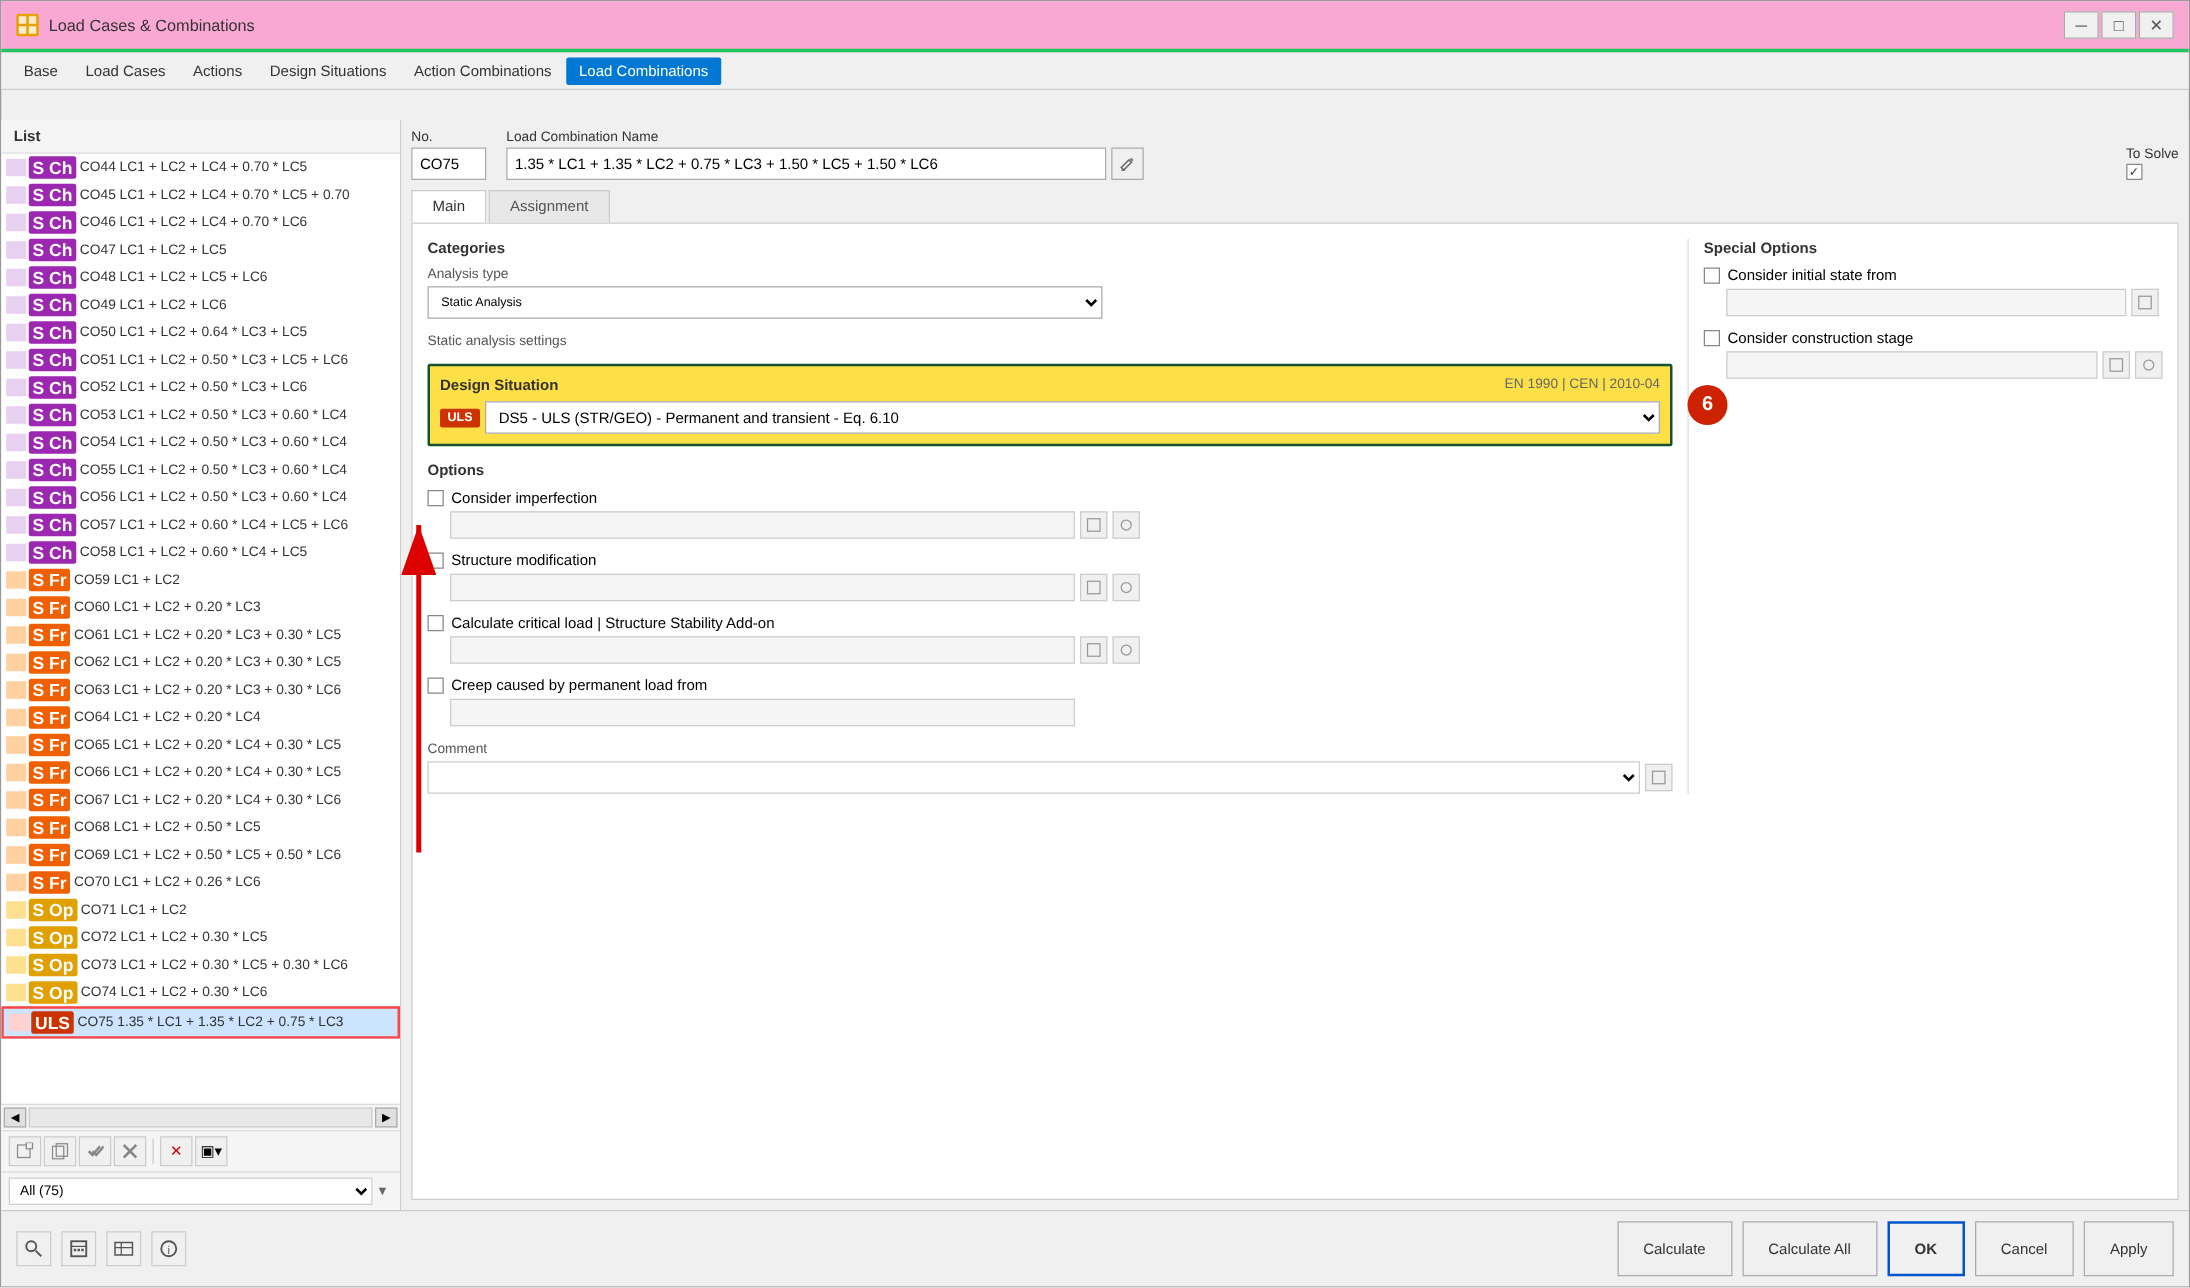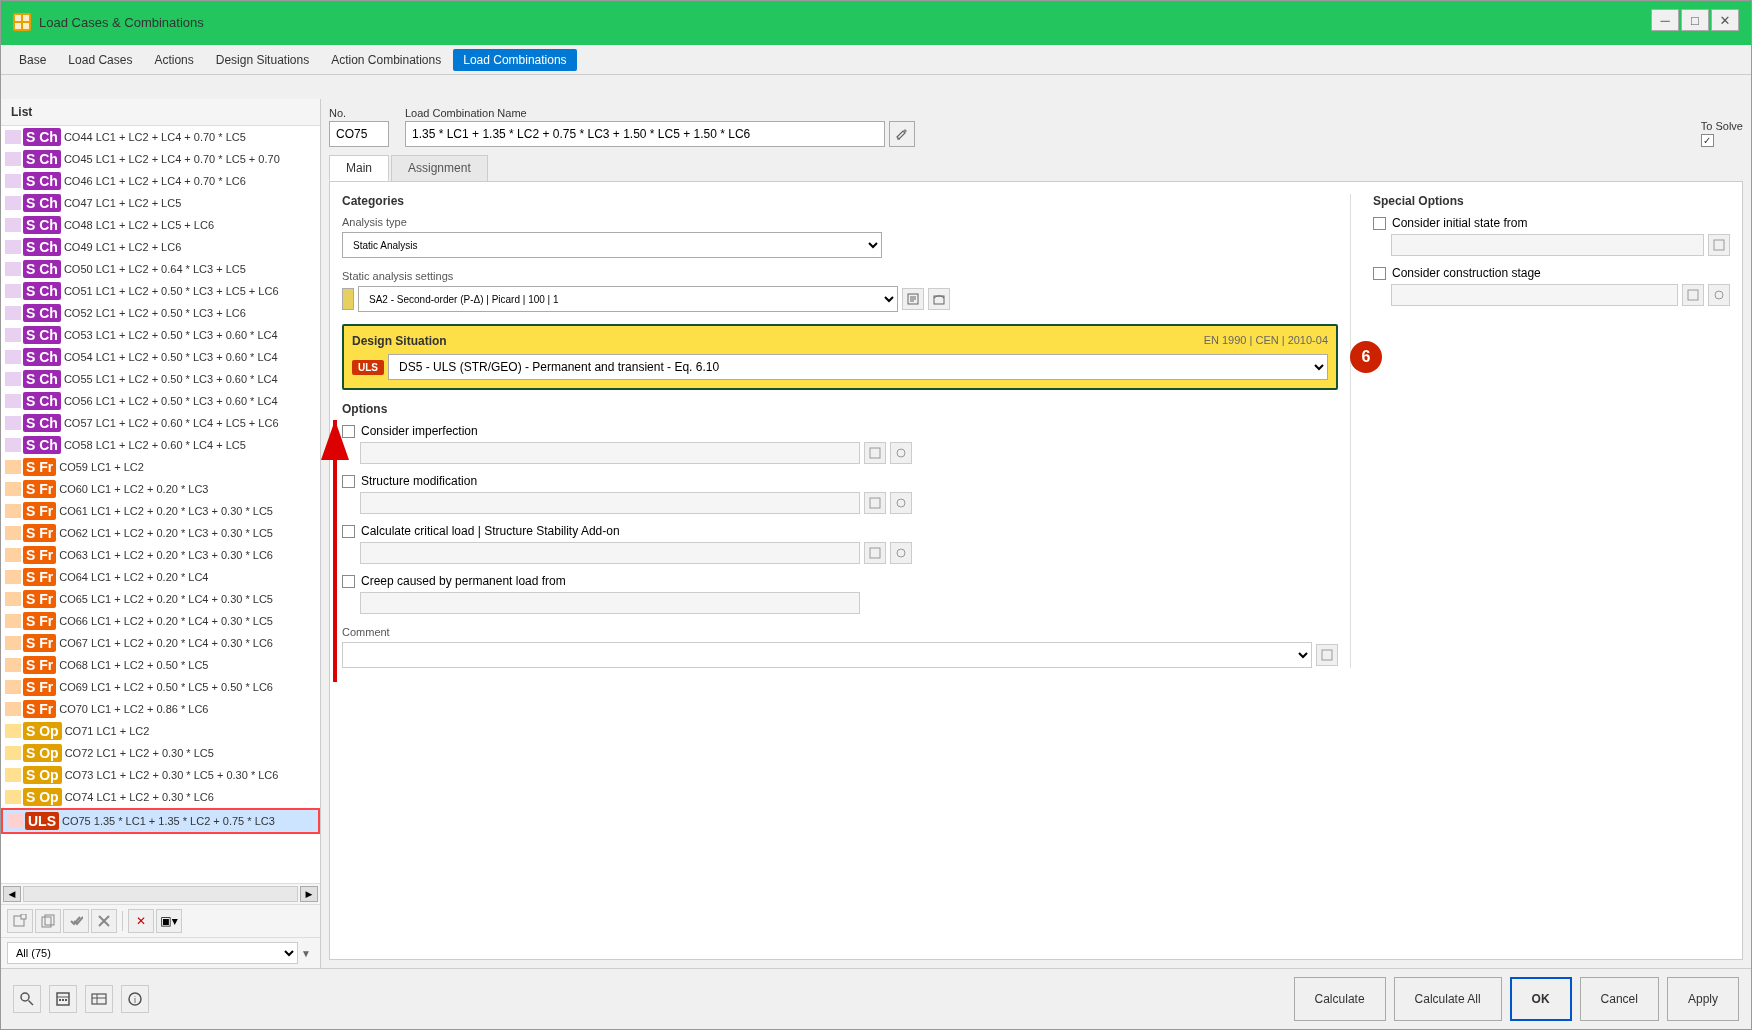--- a/index.html
+++ b/index.html
@@ -1,20 +1,20 @@
 <!DOCTYPE html>
 <html><head>
   <meta charset="utf-8">
   <style>
     * { box-sizing: border-box; margin: 0; padding: 0; }
     body { font-family: 'Segoe UI', Arial, sans-serif; font-size: 12px; background: #f0f0f0; overflow: hidden; }
     
     .window { width: 1752px; height: 1030px; background: #f0f0f0; border: 1px solid #999; display: flex; flex-direction: column; }
     
-    .title-bar { background: #22c55e; display: flex; align-items: flex-end; justify-content: space-between; padding: 8px 12px; border-bottom: 6px solid #22c55e; min-height: 36px; }
+    .title-bar { background: #f9a8d4; display: flex; align-items: center; justify-content: space-between; padding: 8px 12px; border-bottom: 3px solid #22c55e; min-height: 36px; }
     .title-bar-left { display: flex; align-items: center; gap: 8px; }
     .title-icon { width: 18px; height: 18px; background: #e8a000; border-radius: 2px; display: flex; align-items: center; justify-content: center; color: white; font-size: 9px; font-weight: bold; }
     .title-text { font-size: 13px; color: #333; }
     .title-controls { display: flex; gap: 2px; }
     .title-btn { width: 28px; height: 22px; border: 1px solid #aaa; background: #f0f0f0; cursor: pointer; display: flex; align-items: center; justify-content: center; font-size: 13px; color: #555; }
     
     .menu-bar { background: #f0f0f0; display: flex; align-items: center; padding: 2px 8px; border-bottom: 1px solid #ccc; min-height: 30px; gap: 2px; }
     .menu-item { padding: 4px 10px; cursor: pointer; color: #333; border-radius: 2px; }
     .menu-item.active { background: #0078d4; color: white; }
     
@@ -83,21 +83,21 @@
     .options-title { font-size: 12px; font-weight: bold; color: #333; margin-bottom: 8px; }
     
     .option-row { display: flex; flex-direction: column; gap: 4px; margin-bottom: 10px; }
     .option-check-row { display: flex; align-items: center; gap: 6px; }
     .option-input-row { display: flex; align-items: center; gap: 4px; padding-left: 18px; }
     .option-text-field { flex: 1; height: 22px; border: 1px solid #ccc; background: #f5f5f5; max-width: 500px; }
     .mini-btn { width: 22px; height: 22px; border: 1px solid #ccc; background: #f0f0f0; cursor: pointer; display: flex; align-items: center; justify-content: center; font-size: 10px; }
     
     .two-columns { display: flex; gap: 12px; }
     .col-main { flex: 1; }
-    .col-special { width: 380px; border-left: 1px solid #ddd; padding-left: 22px; }
+    .col-special { width: 380px; border-left: 1px solid #ddd; padding-left: 12px; }
     .special-title { font-size: 12px; font-weight: bold; color: #333; margin-bottom: 8px; }
     
     .comment-section { margin-top: 12px; }
     .comment-label { font-size: 11px; color: #555; margin-bottom: 4px; }
     .comment-input-row { display: flex; align-items: center; gap: 4px; }
     .comment-select { flex: 1; height: 26px; border: 1px solid #ccc; background: white; font-size: 12px; padding: 0 6px; }
     
     .bottom-bar { display: flex; align-items: center; justify-content: space-between; padding: 8px 12px; border-top: 1px solid #ccc; background: #f0f0f0; }
     .bottom-icons { display: flex; gap: 8px; }
     .bottom-icon { width: 28px; height: 28px; border: 1px solid #ccc; background: #f0f0f0; cursor: pointer; display: flex; align-items: center; justify-content: center; font-size: 14px; }
@@ -276,21 +276,21 @@
               <span class="item-text">CO68 LC1 + LC2 + 0.50 * LC5</span>
             </div>
             <div class="list-item">
               <div class="item-color-box" style="background: rgb(255, 208, 160);"></div>
               <span class="item-badge badge-sfr">S Fr</span>
               <span class="item-text">CO69 LC1 + LC2 + 0.50 * LC5 + 0.50 * LC6</span>
             </div>
             <div class="list-item">
               <div class="item-color-box" style="background: rgb(255, 208, 160);"></div>
               <span class="item-badge badge-sfr">S Fr</span>
-              <span class="item-text">CO70 LC1 + LC2 + 0.86 * LC6</span>
+              <span class="item-text">CO70 LC1 + LC2 + 0.26 * LC6</span>
             </div>
             <div class="list-item">
               <div class="item-color-box" style="background: rgb(255, 224, 144);"></div>
               <span class="item-badge badge-sop">S Op</span>
               <span class="item-text">CO71 LC1 + LC2</span>
             </div>
             <div class="list-item">
               <div class="item-color-box" style="background: rgb(255, 224, 144);"></div>
               <span class="item-badge badge-sop">S Op</span>
               <span class="item-text">CO72 LC1 + LC2 + 0.30 * LC5</span>
@@ -393,40 +393,20 @@
 
             <div class="form-row">
               <span class="form-label">Analysis type</span>
               <select class="form-select">
                 <option>Static Analysis</option>
               </select>
             </div>
 
             <div class="form-row">
               <span class="form-label">Static analysis settings</span>
-              <div style="display:flex;gap:4px;align-items:center;">
-                <div style="width:12px;height:22px;background:#e8d060;border:1px solid #aaa;flex-shrink:0;"></div>
-                <select class="form-select" style="flex:1;">
-                  <option>SA2 - Second-order (P-Δ) | Picard | 100 | 1</option>
-                </select>
-                <button class="mini-btn">
-                  <svg width="12" height="12" viewBox="0 0 12 12">
-                      <rect x="1" y="1" width="10" height="10" fill="none" stroke="#666" stroke-width="1"></rect>
-                      <line x1="3" y1="4" x2="9" y2="4" stroke="#666" stroke-width="1"></line>
-                      <line x1="3" y1="6" x2="9" y2="6" stroke="#666" stroke-width="1"></line>
-                      <line x1="3" y1="8" x2="7" y2="8" stroke="#666" stroke-width="1"></line>
-                    </svg>
-                </button>
-                <button class="mini-btn">
-                  <svg width="12" height="12" viewBox="0 0 12 12">
-                      <rect x="1" y="3" width="10" height="8" fill="none" stroke="#666" stroke-width="1"></rect>
-                      <path d="M1 5 L4 3 L8 3 L11 5" fill="none" stroke="#666" stroke-width="1"></path>
-                    </svg>
-                </button>
-              </div>
             </div>
 
             <div style="position:relative;margin-bottom:12px;">
               <div class="design-situation-box">
                 <div class="ds-header">
                   <span class="ds-title">Design Situation</span>
                   <span class="ds-code">EN 1990 | CEN | 2010-04</span>
                 </div>
                 <div class="ds-select-row">
                   <span class="uls-badge">ULS</span>

